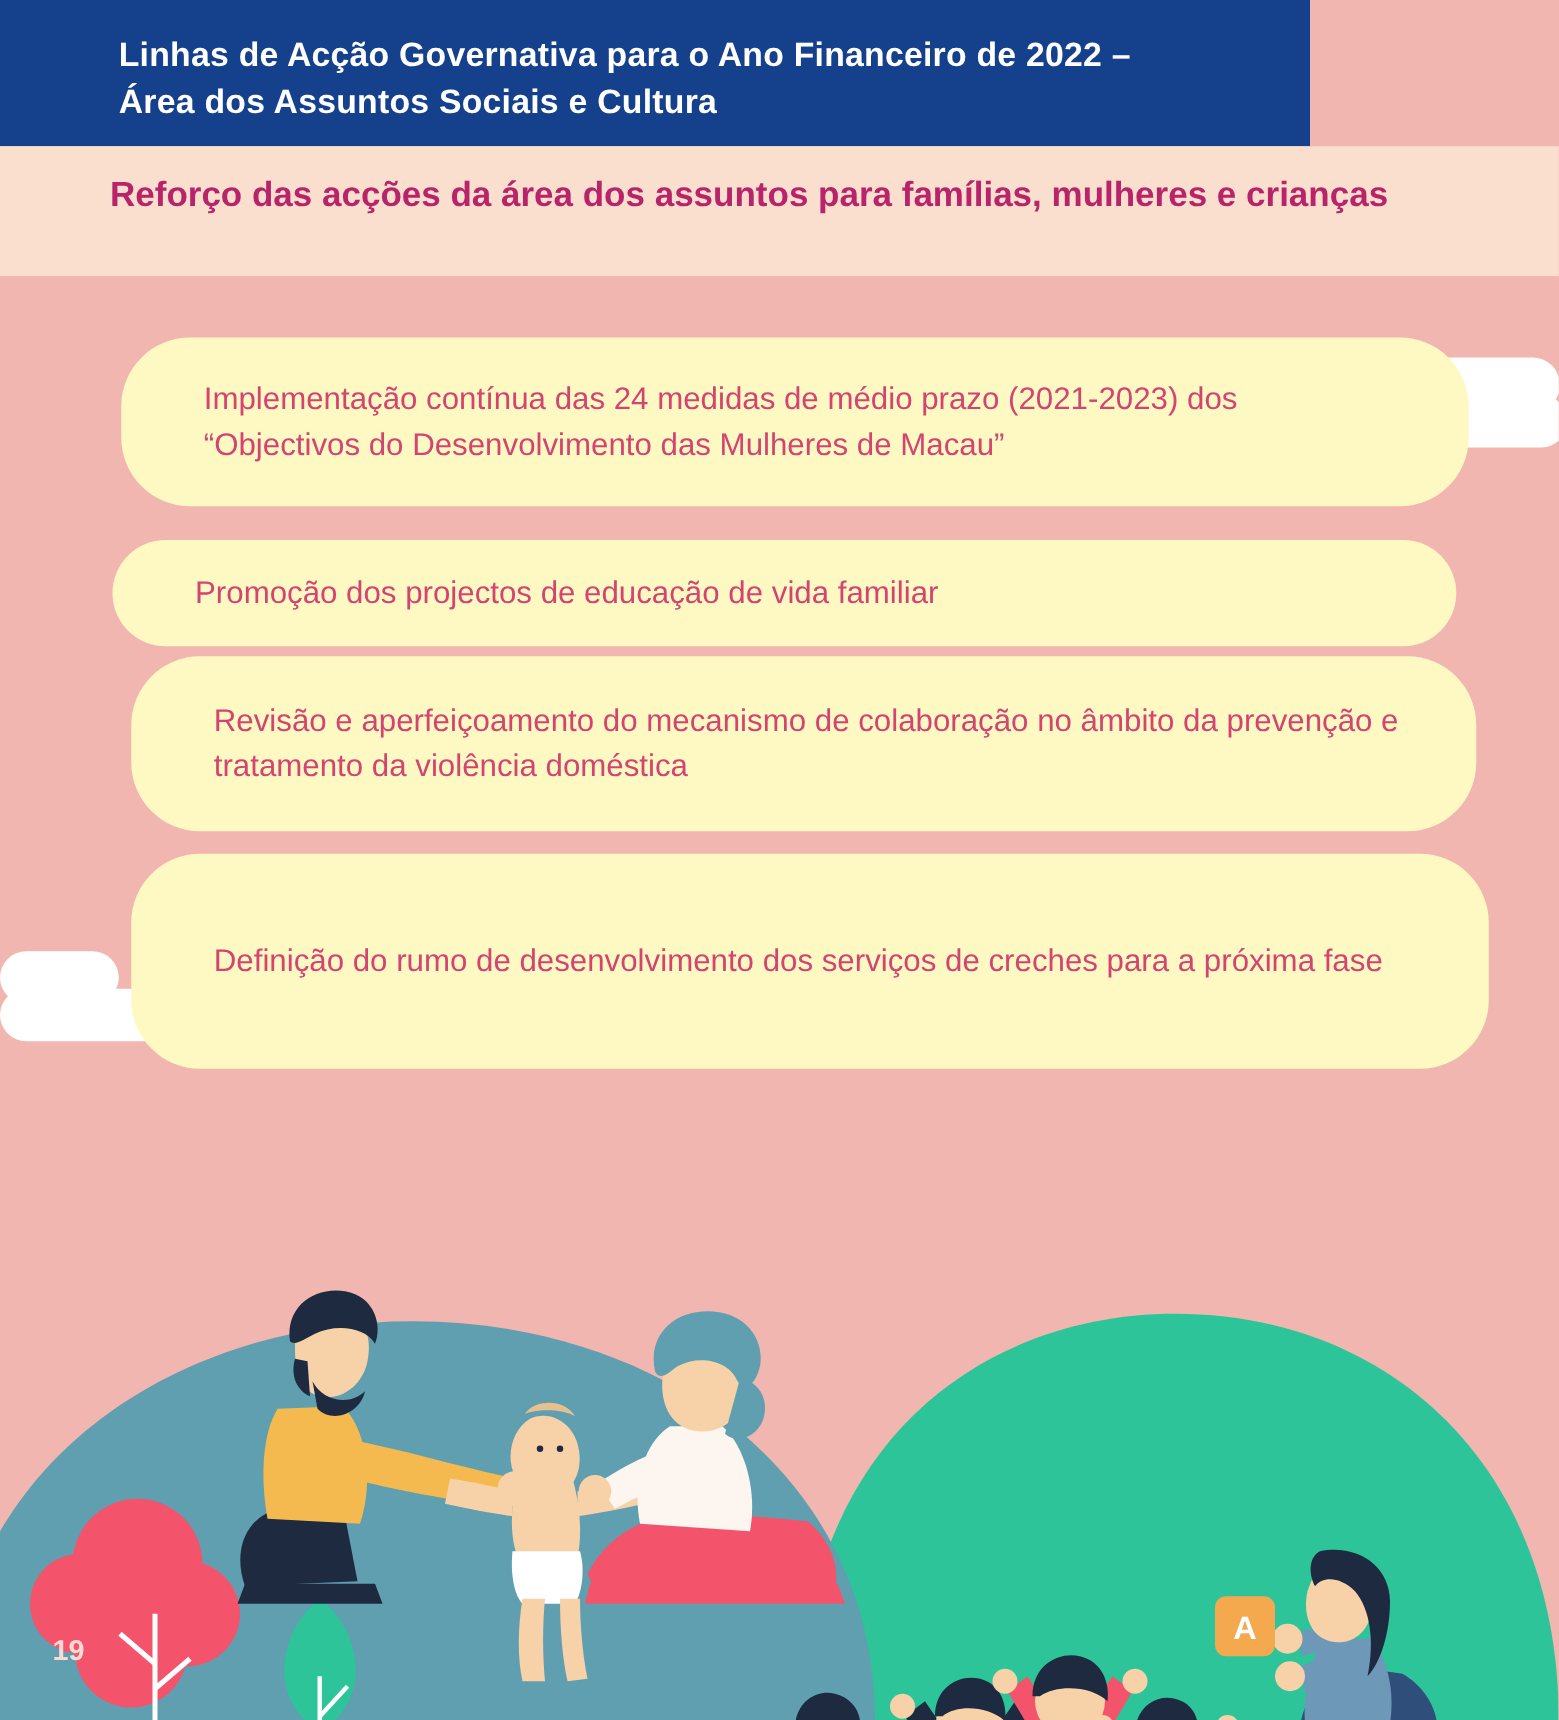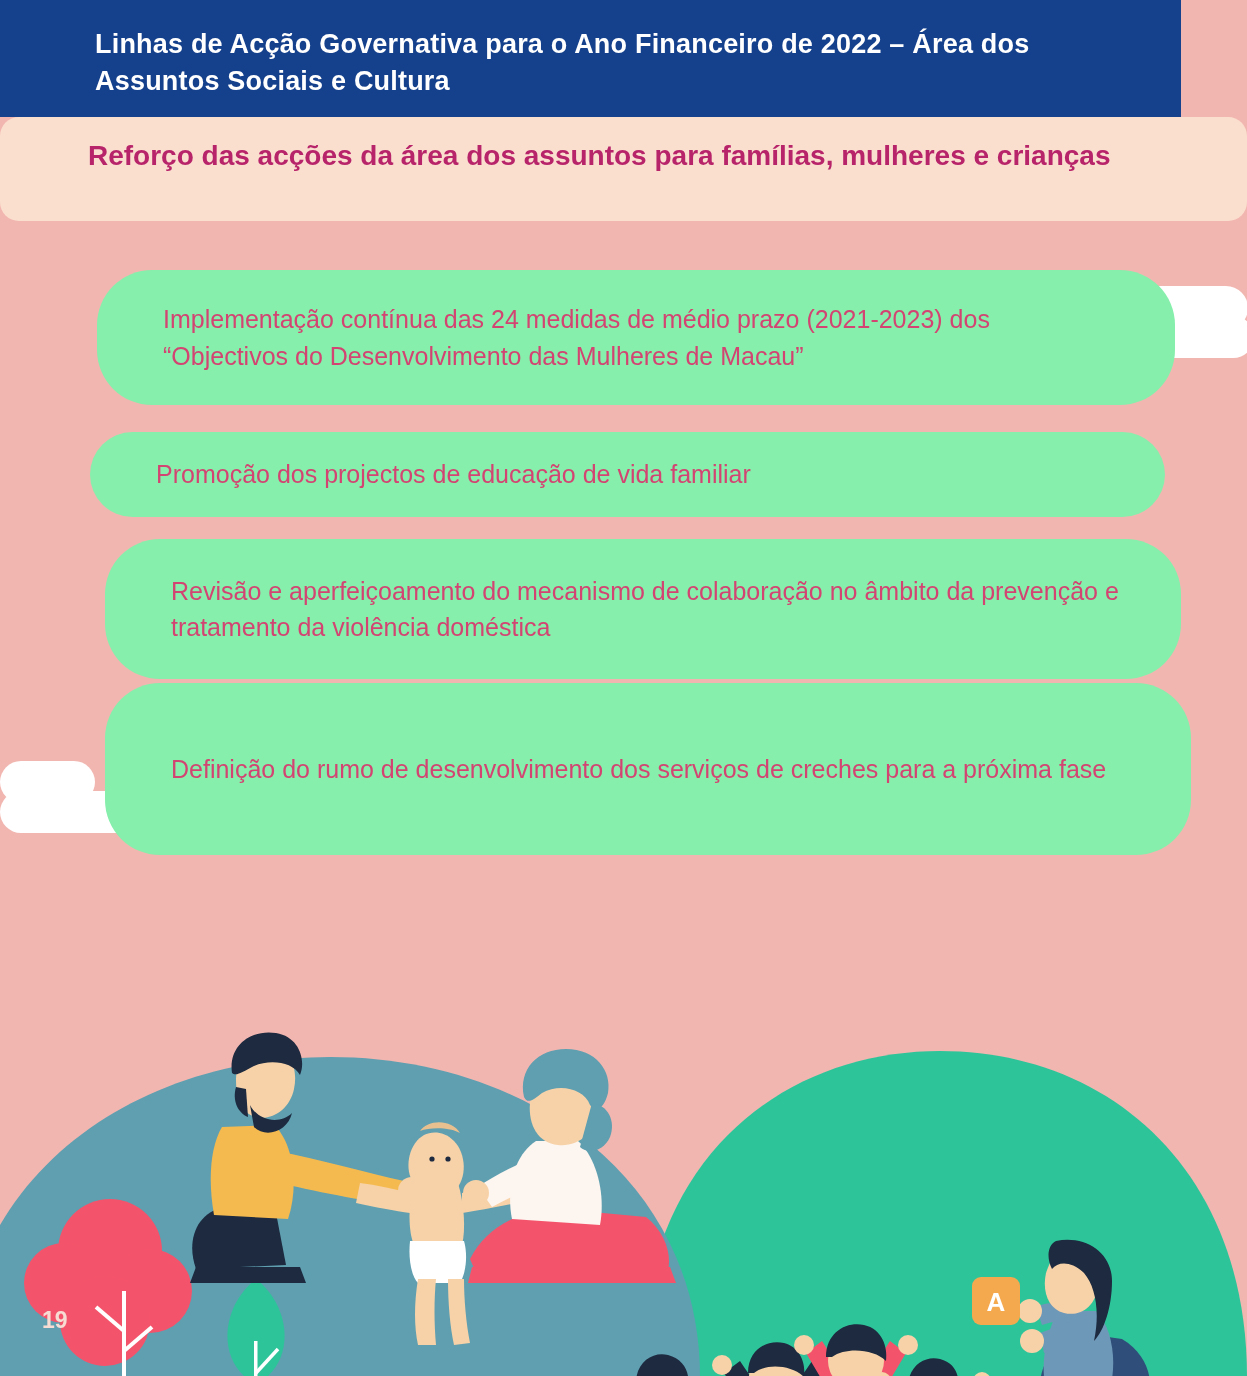--- a/index.html
+++ b/index.html
@@ -13,21 +13,21 @@
     background: #f2b6b0;
     overflow: hidden;
     position: relative;
   }
 
   
   .header-bar {
     position: absolute;
     left: 0;
     top: 0;
-    width: 1181px;
+    width: 1048px;
     height: 117px;
     background: #15408c;
     box-sizing: border-box;
     padding: 26px 84px 0 95px;
   }
   .header-title {
     color: #ffffff;
     font-size: 27px;
     font-weight: bold;
     line-height: 1.36;
@@ -38,21 +38,20 @@
   
   .subtitle-band {
     position: absolute;
     left: 0;
     top: 117px;
     width: 1247px;
     height: 104px;
     background: #fadfcf;
     box-sizing: border-box;
     padding: 20px 60px 0 88px;
-    border-radius: 19px;
   }
   .subtitle-text {
     color: #b8246a;
     font-size: 28px;
     font-weight: bold;
     line-height: 1.38;
     white-space: pre-line;
   }
 
   
@@ -79,36 +78,36 @@
 
   
   .cards {
     position: absolute;
     left: 0;
     top: 0;
     width: 1247px;
   }
   .card {
     position: absolute;
-    background: #86efac;
+    background: #fef9c3;
     border-radius: 55px;
     box-sizing: border-box;
     display: flex;
     align-items: center;
     padding: 0 60px 0 66px;
   }
   .card-text {
     color: #d34472;
     font-size: 25px;
     line-height: 1.45;
     white-space: pre-line;
   }
   .card.k0 { left: 97px;  top: 49px;  width: 1078px; height: 135px; }
   .card.k1 { left: 90px;  top: 211px; width: 1075px; height: 85px;  }
-  .card.k2 { left: 105px; top: 318px; width: 1076px; height: 140px; }
+  .card.k2 { left: 105px; top: 304px; width: 1076px; height: 140px; }
   .card.k3 { left: 105px; top: 462px; width: 1086px; height: 172px; }
 
   
   .illustration {
     position: absolute;
     left: 0;
     top: 600px;
     width: 1247px;
     height: 556px;
     overflow: hidden;

